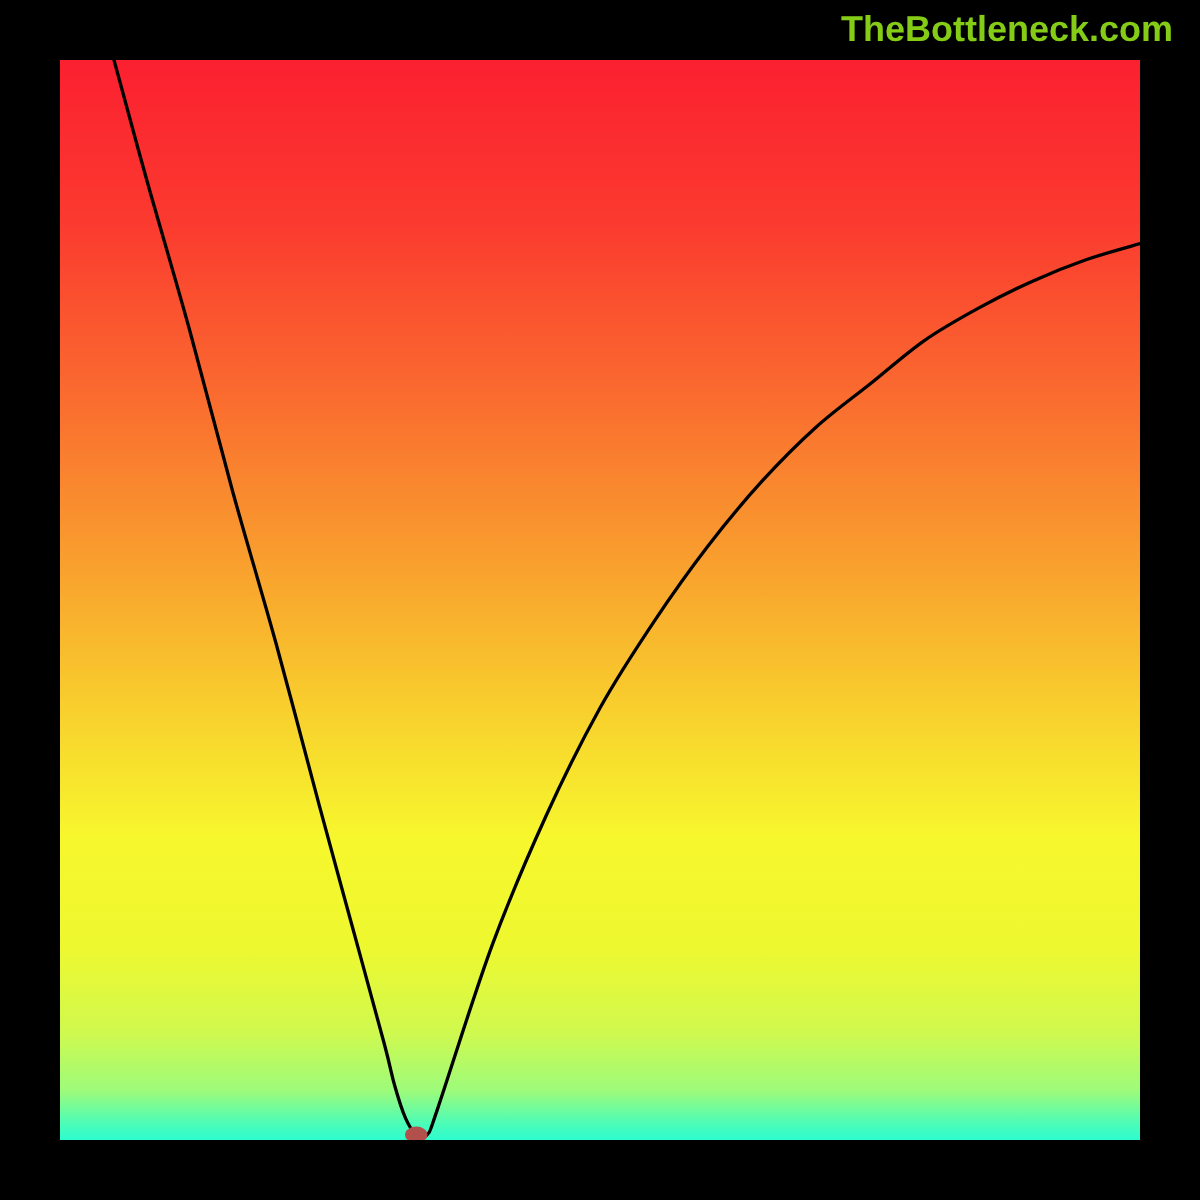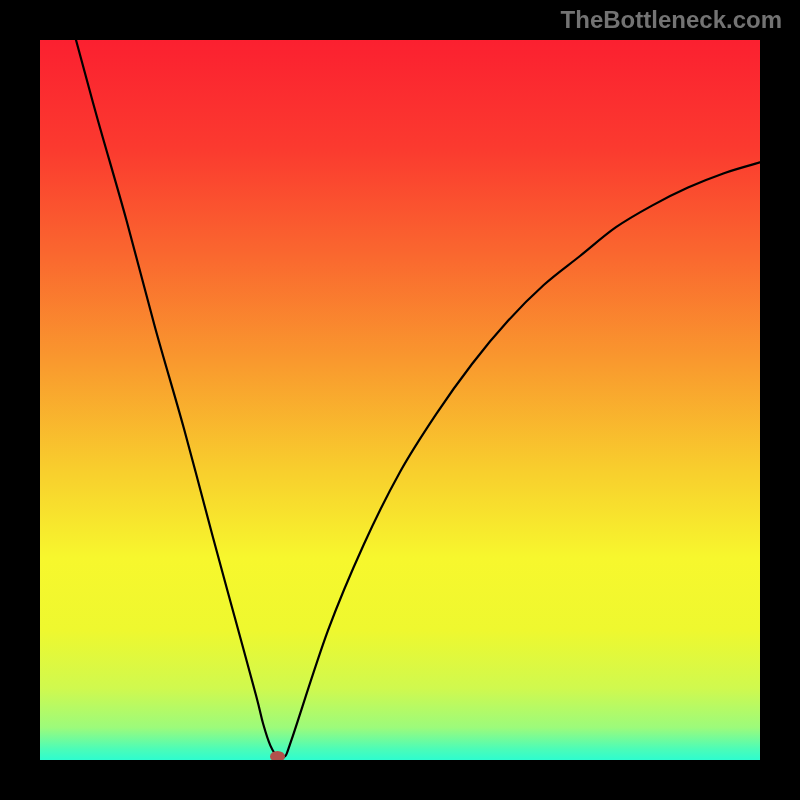--- a/index.html
+++ b/index.html
@@ -34,21 +34,21 @@
     width: 720px;
     height: 720px;
     pointer-events: none;
   }
   .watermark {
     position: absolute;
     top: 6px;
     right: 18px;
     font-size: 24px;
     font-weight: 600;
-    color: #737373;
+    color: #84cc16;
     user-select: none;
   }
   .marker {
     position: absolute;
     background: #b2514b;
     border-radius: 50% / 50%;
   }
 </style>
 </head>
 <body>

